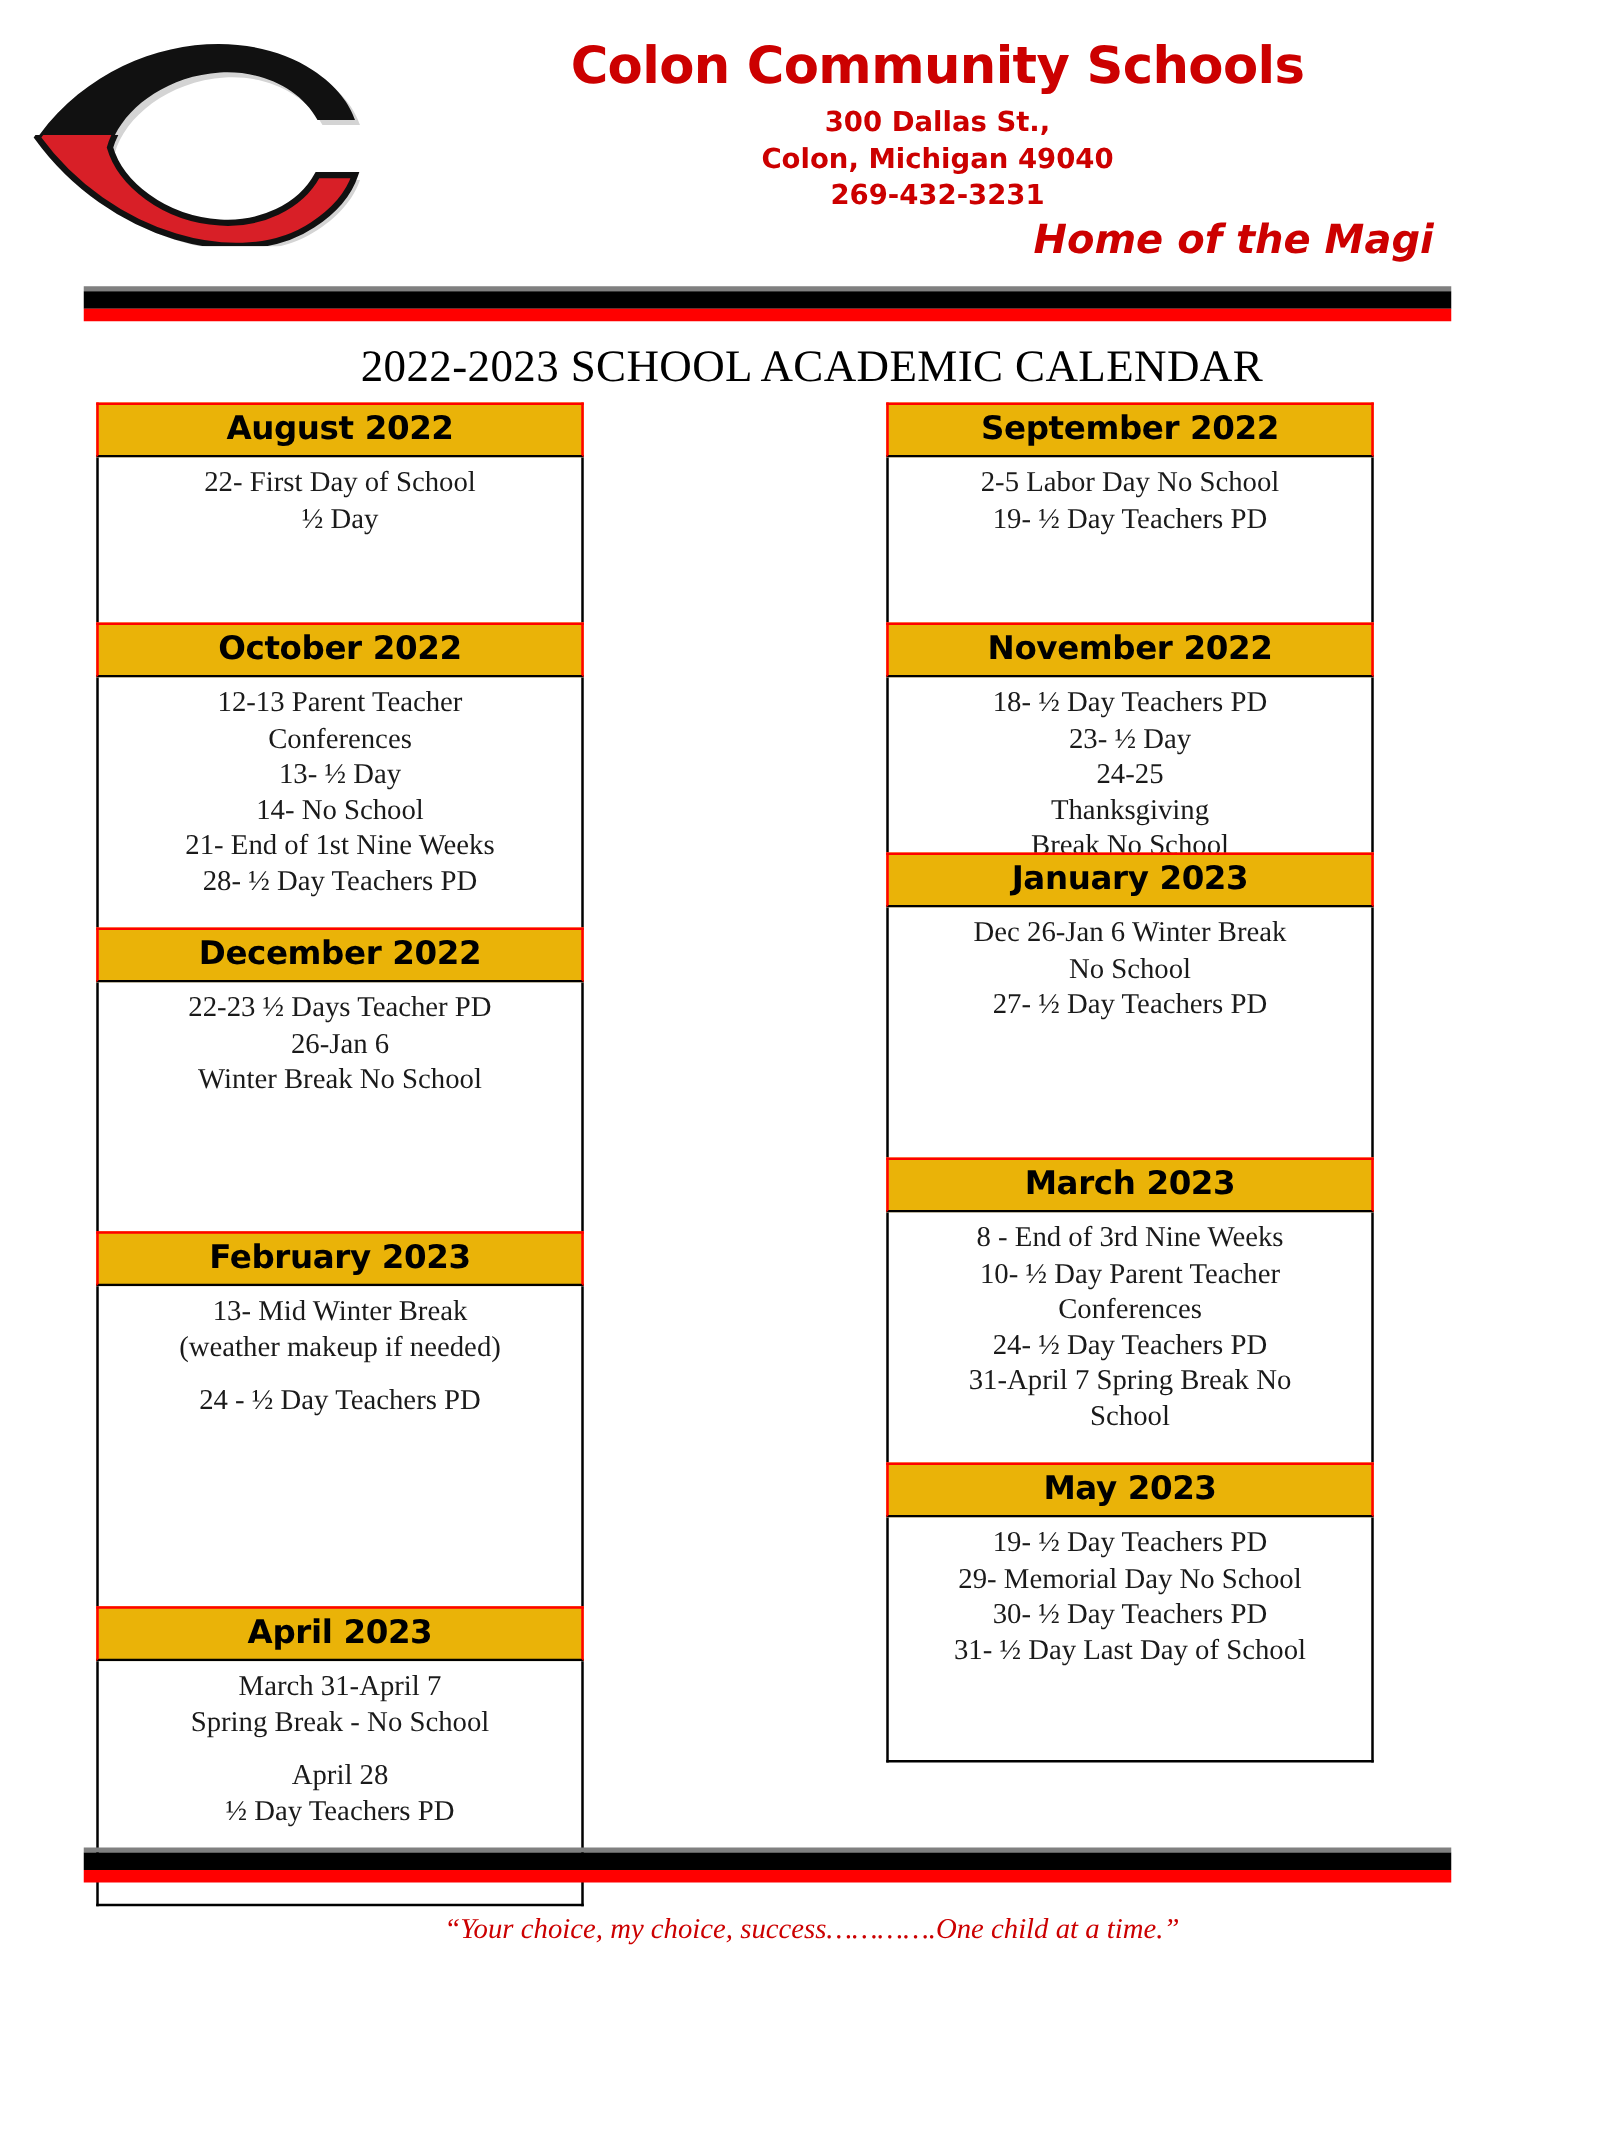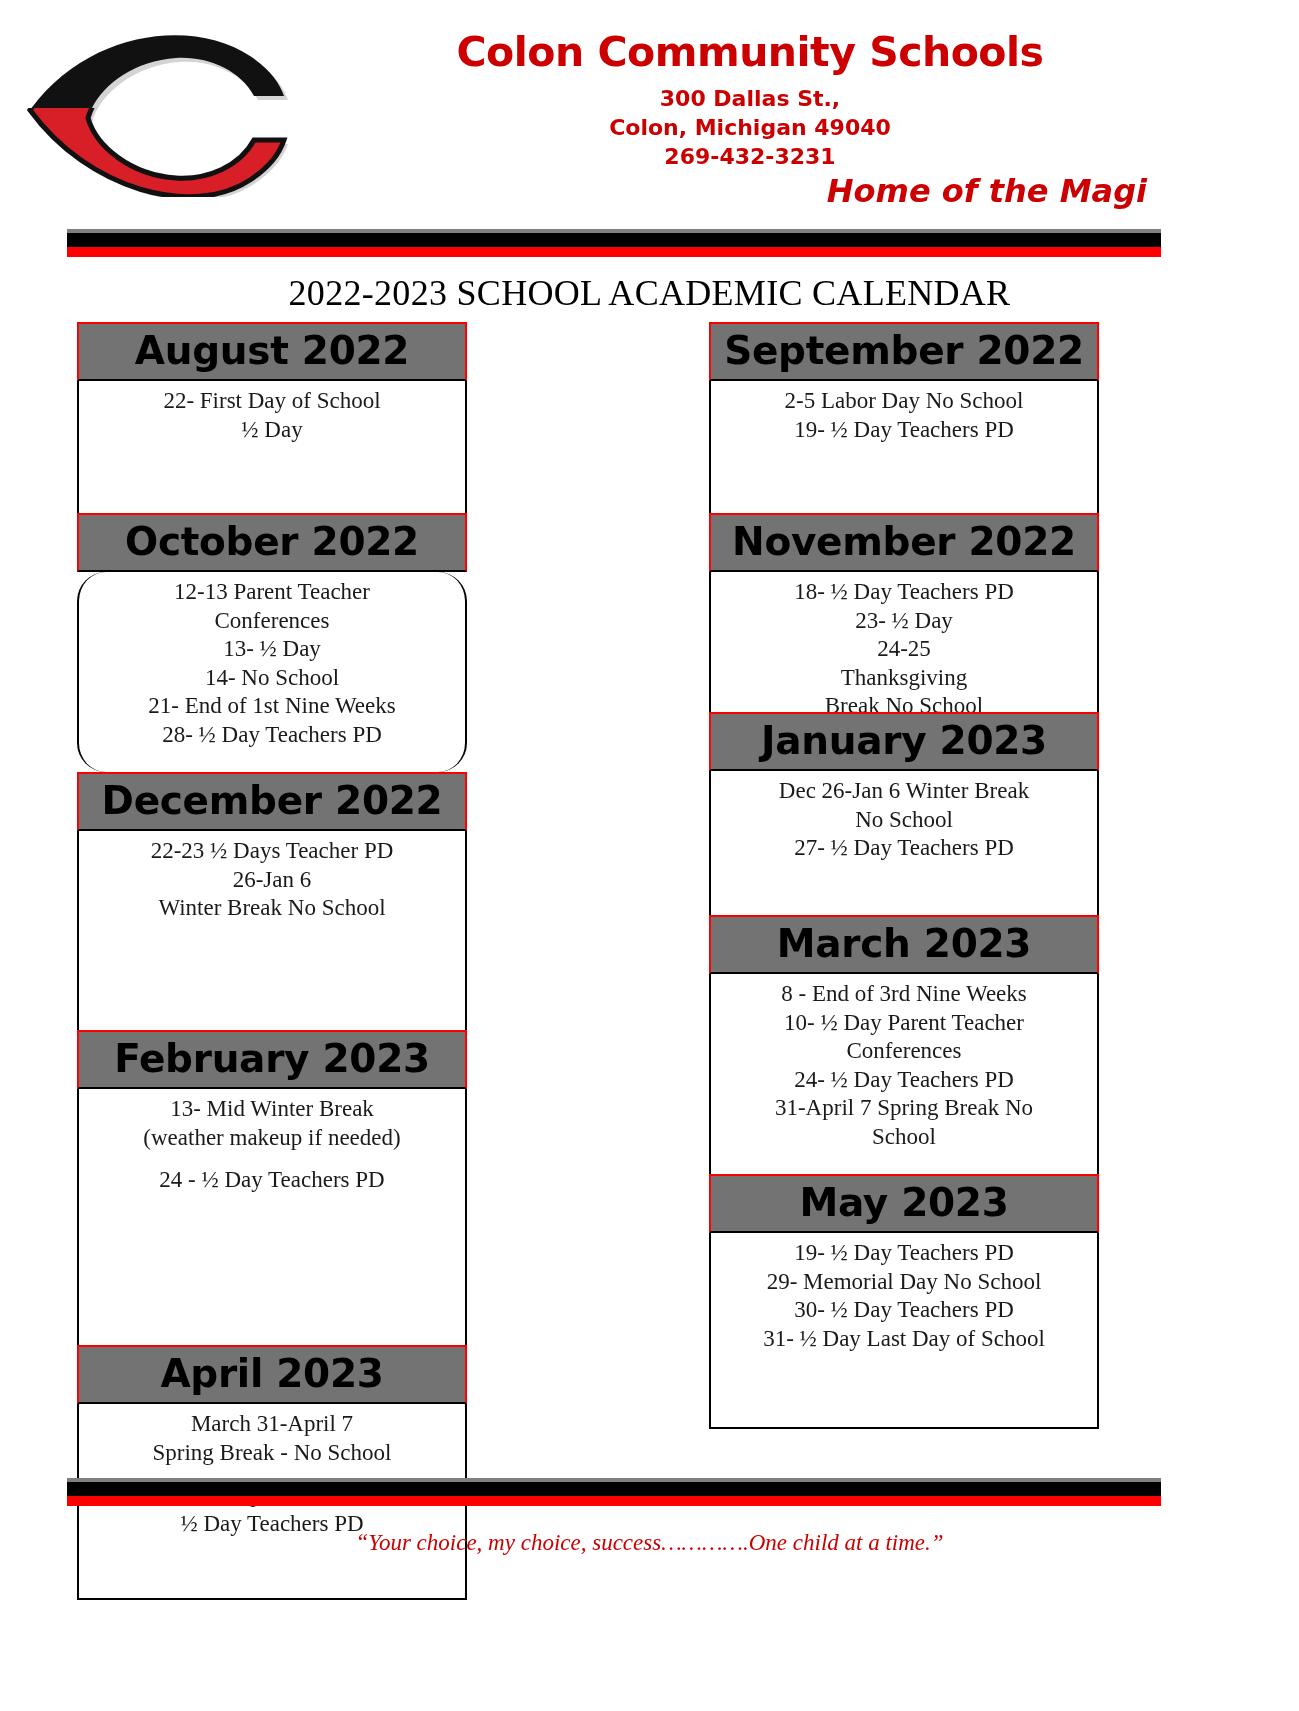--- a/index.html
+++ b/index.html
@@ -115,53 +115,53 @@
     position: relative;
     box-sizing: border-box;
   }
   .month-header {
     box-sizing: border-box;
     border: 2px solid #ff0000;
     border-bottom: 2px solid #000000;
     text-align: center;
     font-family: "DejaVu Sans", sans-serif;
     font-weight: bold;
-    font-size: 39px;
+    font-size: 26px;
     color: #000000;
     padding: 4px 0 6px 0;
     letter-spacing: -0.3px;
-    background: #737373;
+    background: #eab308;
   }
   .month-body {
     box-sizing: border-box;
     border-left: 2px solid #000000;
     border-right: 2px solid #000000;
     text-align: center;
     font-family: "Liberation Serif", serif;
     font-size: 23px;
     color: #1a1a1a;
     line-height: 1.24;
     padding-top: 6px;
     background: #ffffff;
   }
   .month-body .spacer { height: 14px; }
   .month-box.last .month-body {
     border-bottom: 2px solid #000000;
   }
 
   
   #col-left  .m0 .month-body { height: 132px; }
-  #col-left  .m1 .month-body { height: 200px; border-radius: 29px; }
+  #col-left  .m1 .month-body { height: 200px; }
   #col-left  .m2 .month-body { height: 199px; }
   #col-left  .m3 .month-body { height: 256px; }
   #col-left  .m4 .month-body { height: 196px; }
 
   #col-right .m0 .month-body { height: 132px; }
   #col-right .m1 .month-body { height: 140px; }
-  #col-right .m2 .month-body { height: 144px; text-align: center; }
+  #col-right .m2 .month-body { height: 200px; text-align: center; }
   #col-right .m3 .month-body { height: 200px; }
   #col-right .m4 .month-body { height: 196px; }
 
   
   #footer-quote {
     position: absolute;
     left: 0;
     top: 1530px;
     width: 1299px;
     text-align: center;

